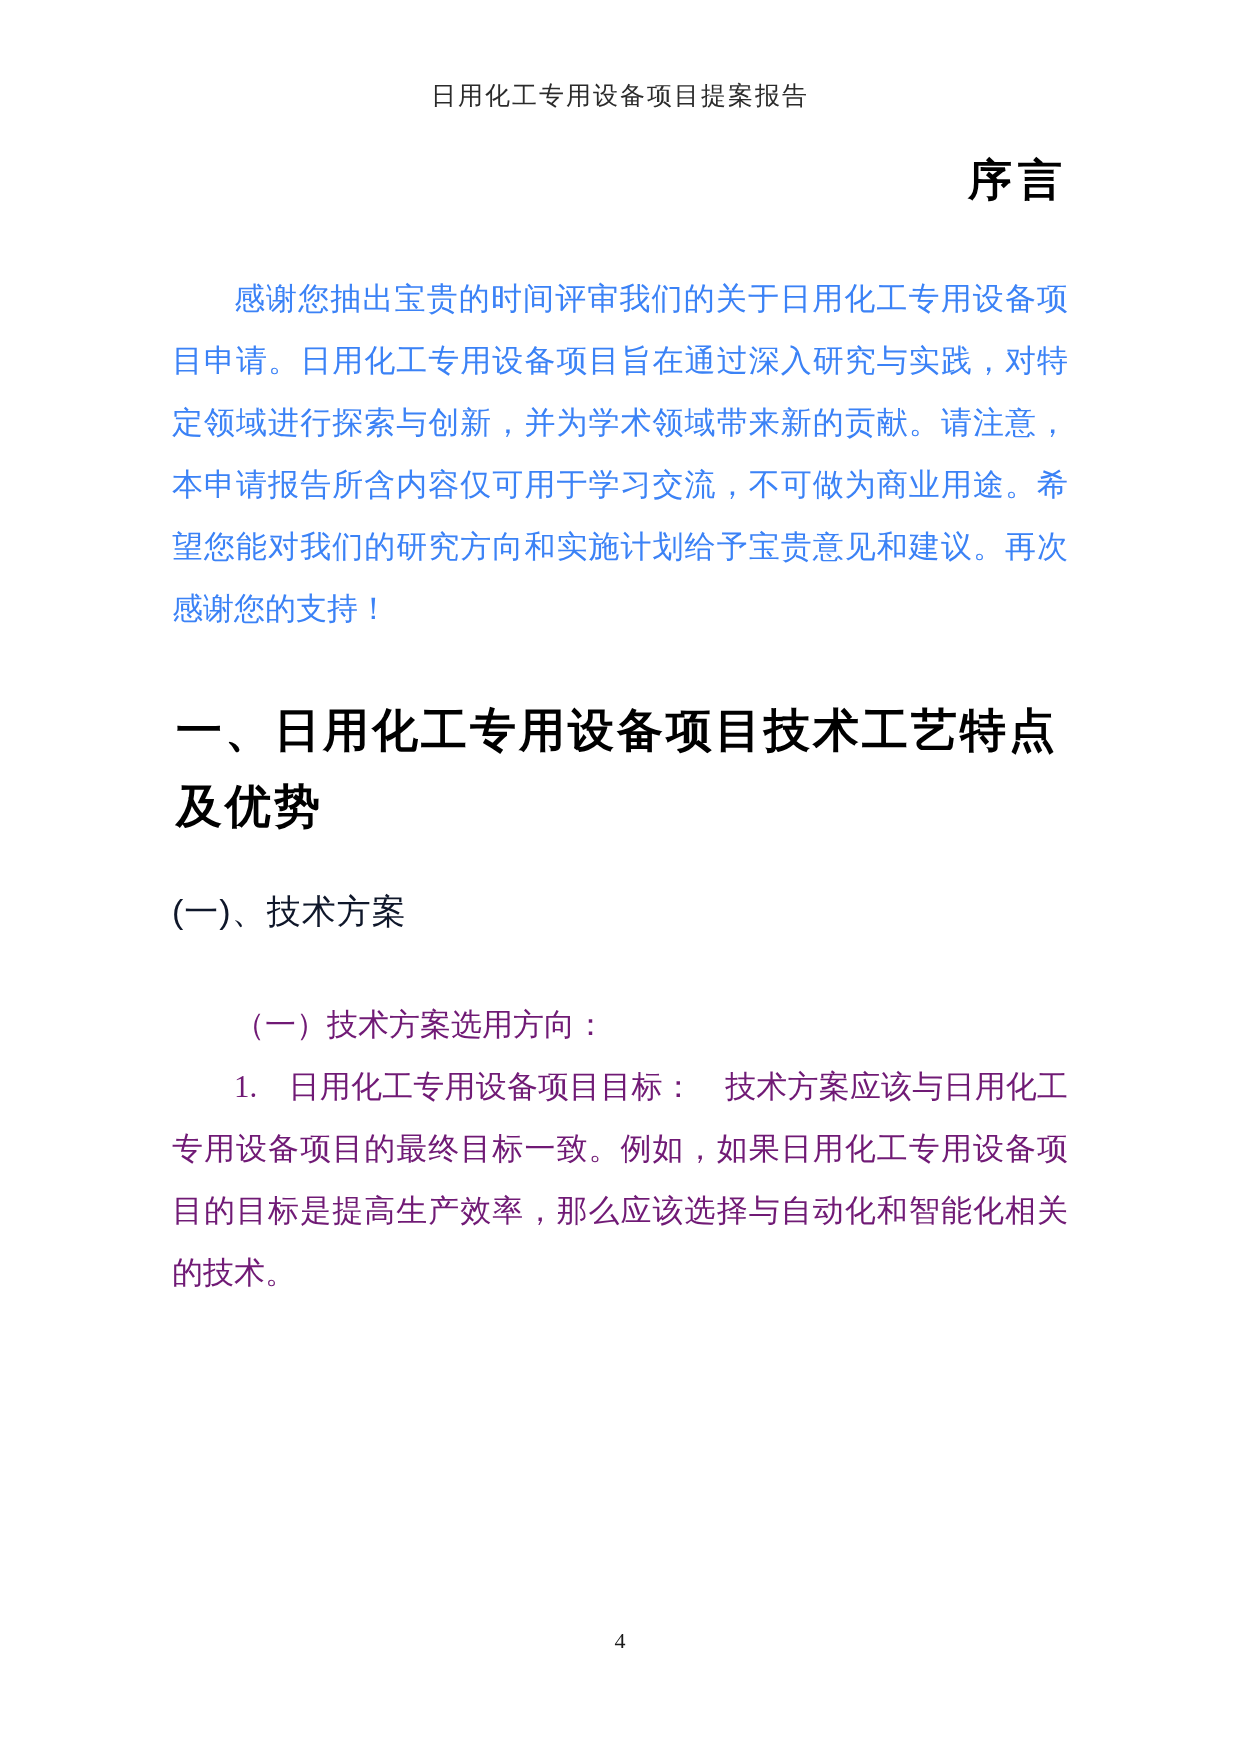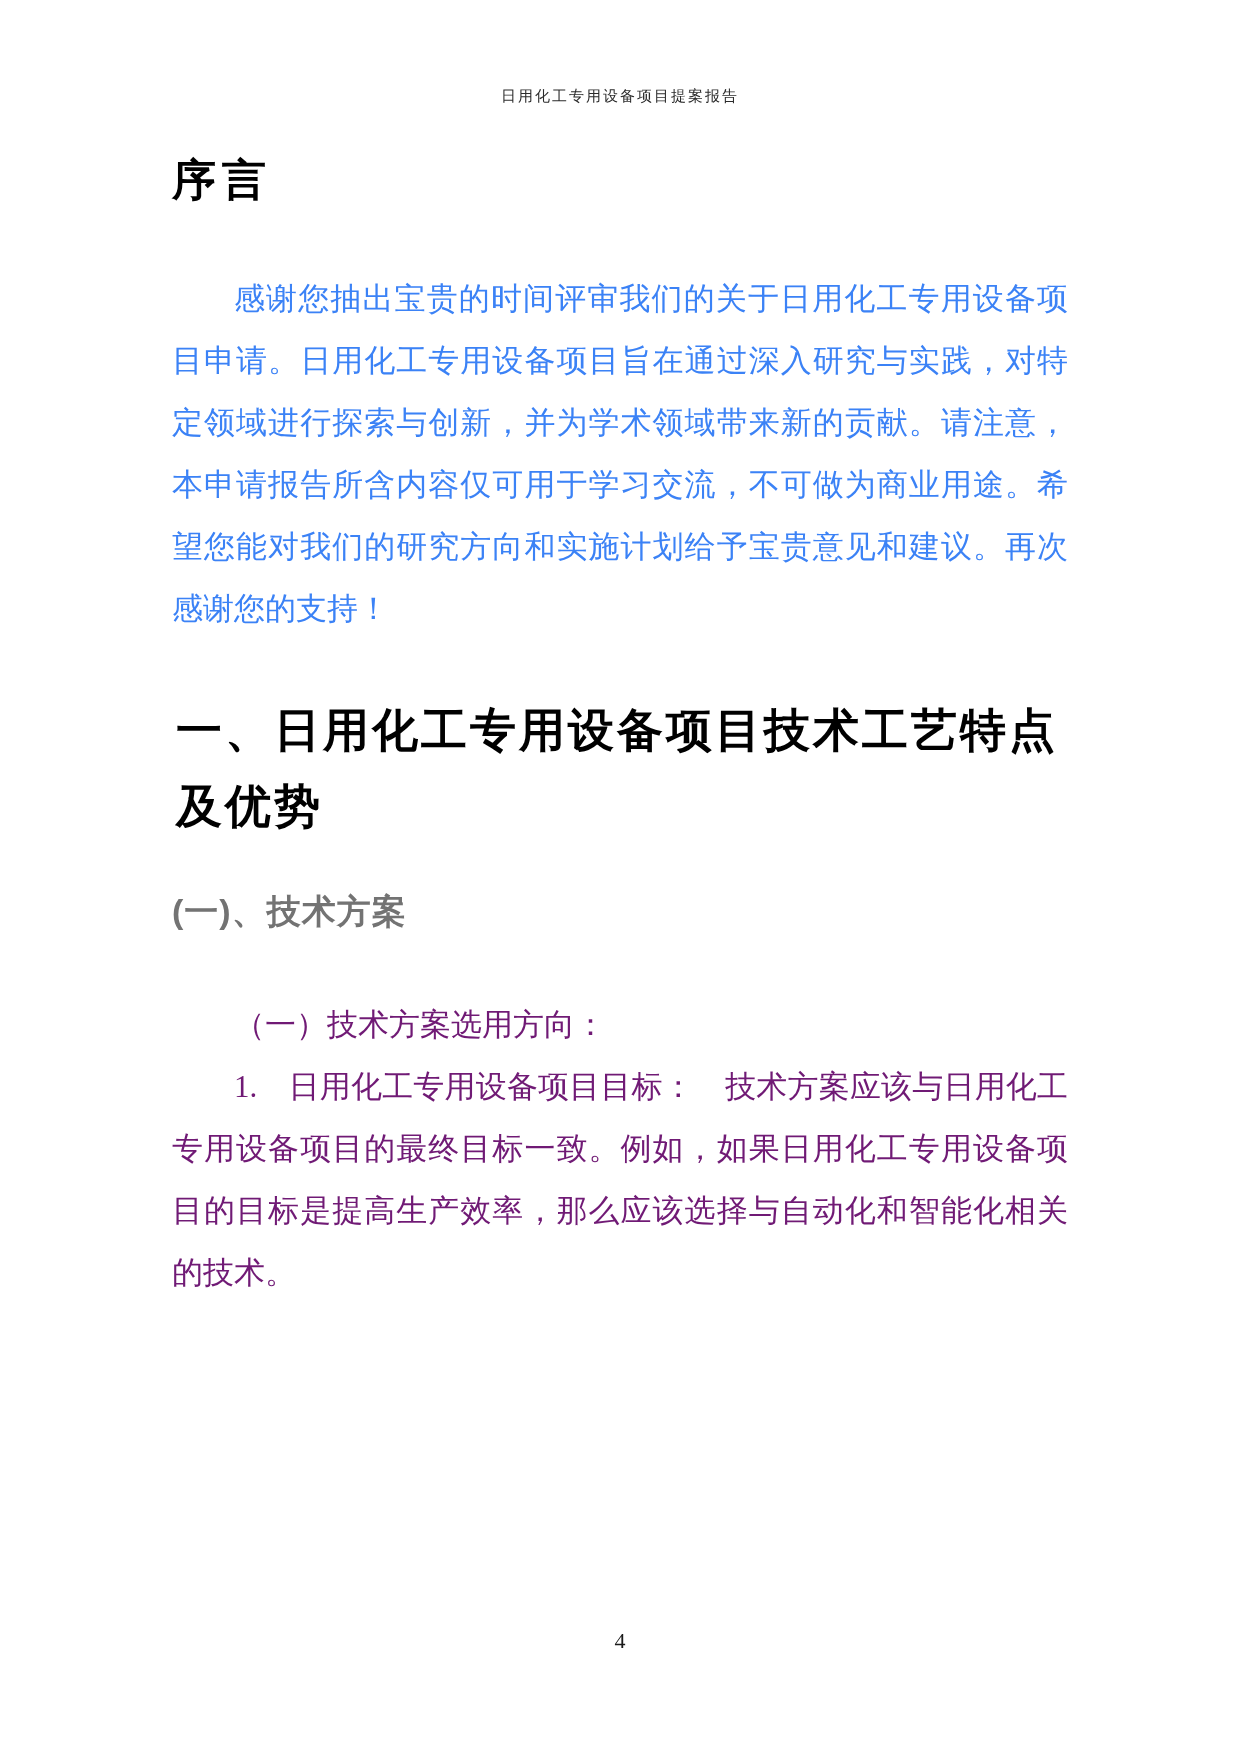--- a/index.html
+++ b/index.html
@@ -15,28 +15,28 @@
     background: #ffffff;
     box-sizing: border-box;
     padding: 0 172px;
     overflow: hidden;
     color: #1a1a1a;
     font-family: "Liberation Serif", "DejaVu Serif", serif;
   }
   .doc-header {
     padding-top: 84px;
     text-align: center;
-    font-size: 15px;
+    font-size: 25px;
     line-height: 24px;
     letter-spacing: 2px;
     color: #2b2b2b;
   }
   .preface-title {
     margin: 46px 0 0 0;
-    text-align: left;
+    text-align: right;
     font-family: "Liberation Sans", "DejaVu Sans", sans-serif;
     font-weight: 700;
     font-size: 44px;
     line-height: 52px;
     letter-spacing: 6px;
     color: #000000;
   }
   .preface-par {
     margin: 62px 0 0 0;
     font-size: 31px;
@@ -51,25 +51,25 @@
     font-weight: 700;
     font-size: 46px;
     line-height: 76px;
     letter-spacing: 3px;
     color: #000000;
     text-align: left;
   }
   .sub-heading {
     margin: 44px 0 16px 0;
     font-family: "Liberation Sans", "DejaVu Sans", sans-serif;
-    font-weight: 700;
+    font-weight: 400;
     font-size: 34px;
     line-height: 46px;
     letter-spacing: 1px;
-    color: #737373;
+    color: #0f172a;
   }
   .body-block {
     margin-top: 60px;
   }
   .body-par {
     margin: 0;
     font-size: 31px;
     line-height: 62px;
     text-align: justify;
     text-indent: 2em;

